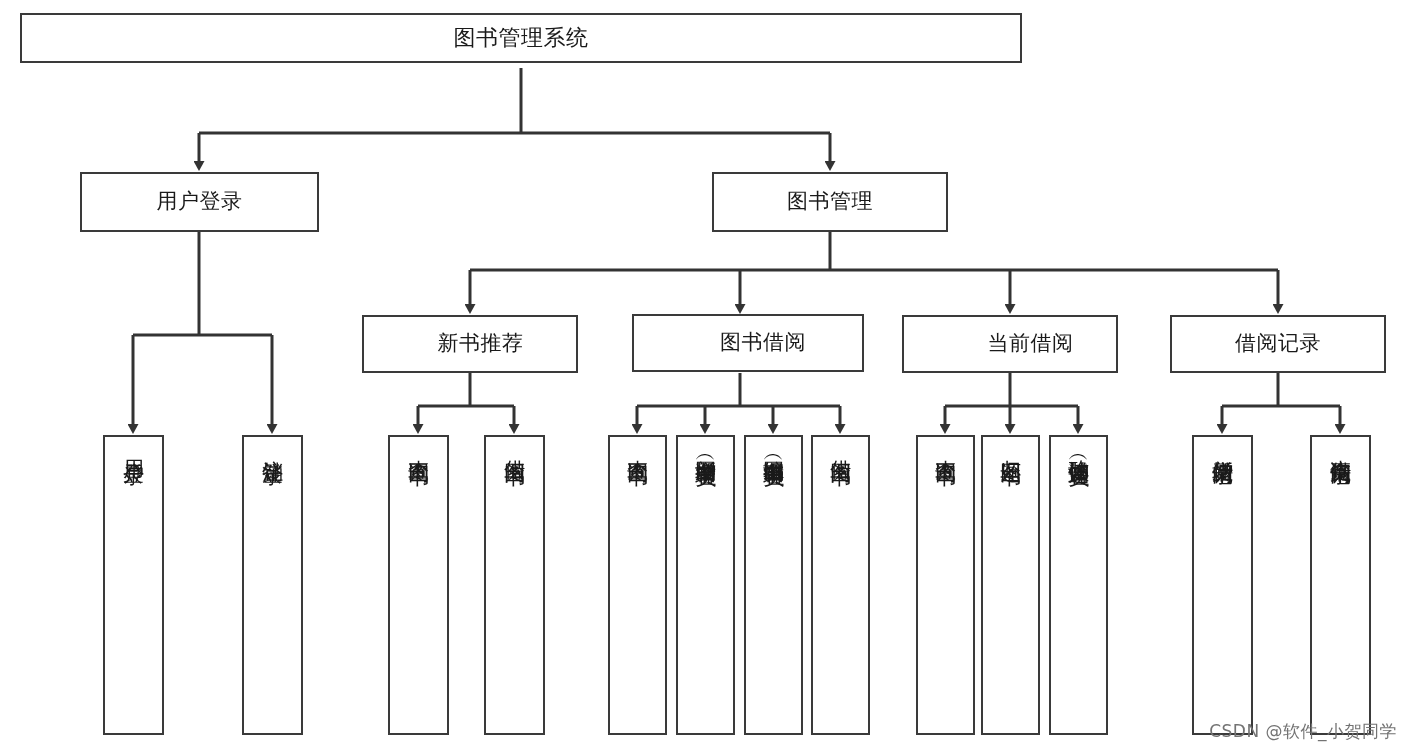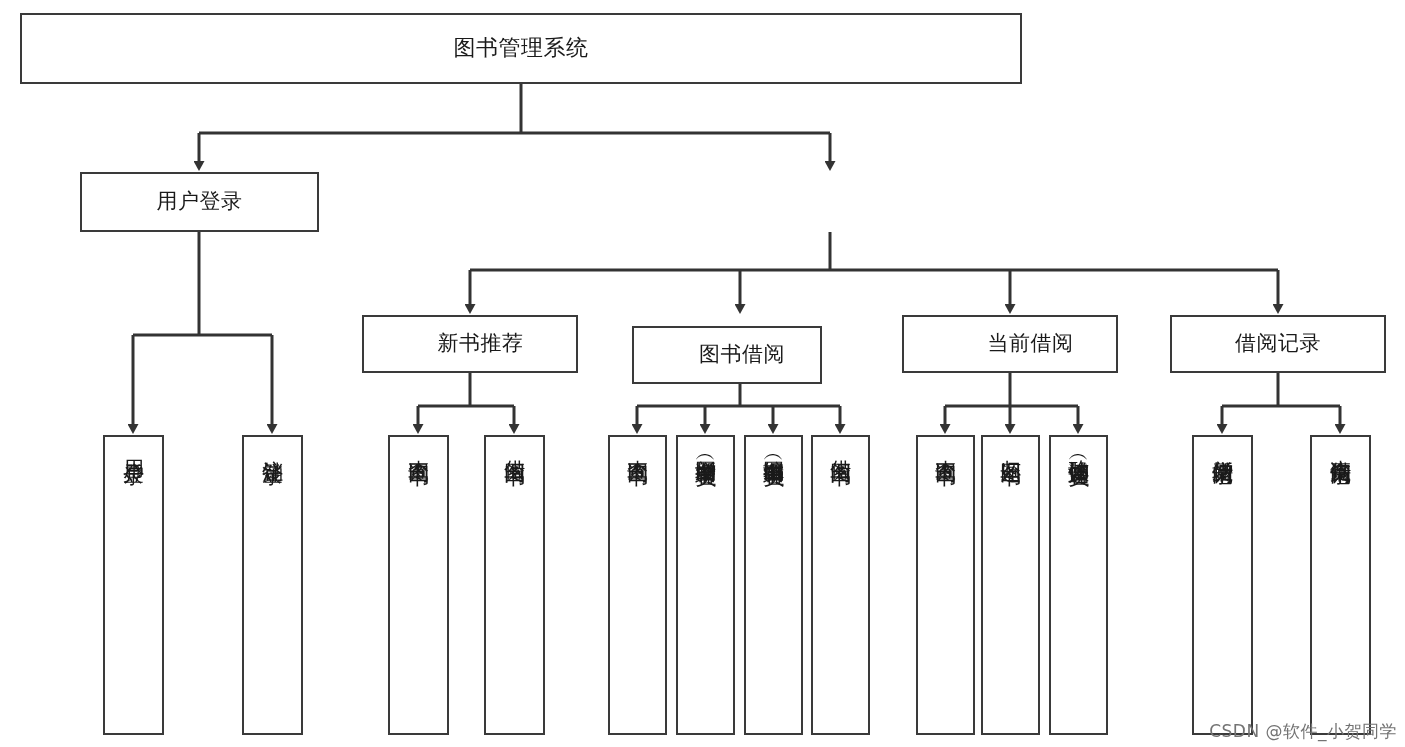--- a/index.html
+++ b/index.html
@@ -125,32 +125,35 @@
       <path d="M1010,406 L1010,425" marker-end="url(#arrow)"></path>
       <path d="M1078,406 L1078,425" marker-end="url(#arrow)"></path>
 
       <path d="M1278,373 L1278,406"></path>
       <path d="M1222,406 L1340,406"></path>
       <path d="M1222,406 L1222,425" marker-end="url(#arrow)"></path>
       <path d="M1340,406 L1340,425" marker-end="url(#arrow)"></path>
     </g>
   </svg>
 
-  <div class="node horiz root" style="left:20px; top:13px; width:1002px; height:71px;">
+  <div class="node horiz root" style="left:20px; top:13px; width:1002px; height:50px;">
     <span class="label">图书管理系统</span>
   </div>
 
   <div class="node horiz" style="left:80px; top:172px; width:239px; height:60px;">
     <span class="label">用户登录</span>
   </div>
+  <div class="node horiz" style="left:712px; top:172px; width:236px; height:60px;">
+    <span class="label">图书管理</span>
+  </div>
 
   <div class="node horiz" style="left:362px; top:315px; width:216px; height:58px;padding-left:21px;">
     <span class="label">新书推荐</span>
   </div>
-  <div class="node horiz" style="left:632px; top:326px; width:190px; height:58px;padding-left:30px;">
+  <div class="node horiz" style="left:632px; top:314px; width:232px; height:58px;padding-left:30px;">
     <span class="label">图书借阅</span>
   </div>
   <div class="node horiz" style="left:902px; top:315px; width:216px; height:58px;padding-left:41px;">
     <span class="label">当前借阅</span>
   </div>
   <div class="node horiz" style="left:1170px; top:315px; width:216px; height:58px;font-family:Liberation Serif, serif;">
     <span class="label">借阅记录</span>
   </div>
 
   <div class="node vert" style="left:103px; top:435px; width:61px; height:300px;">

